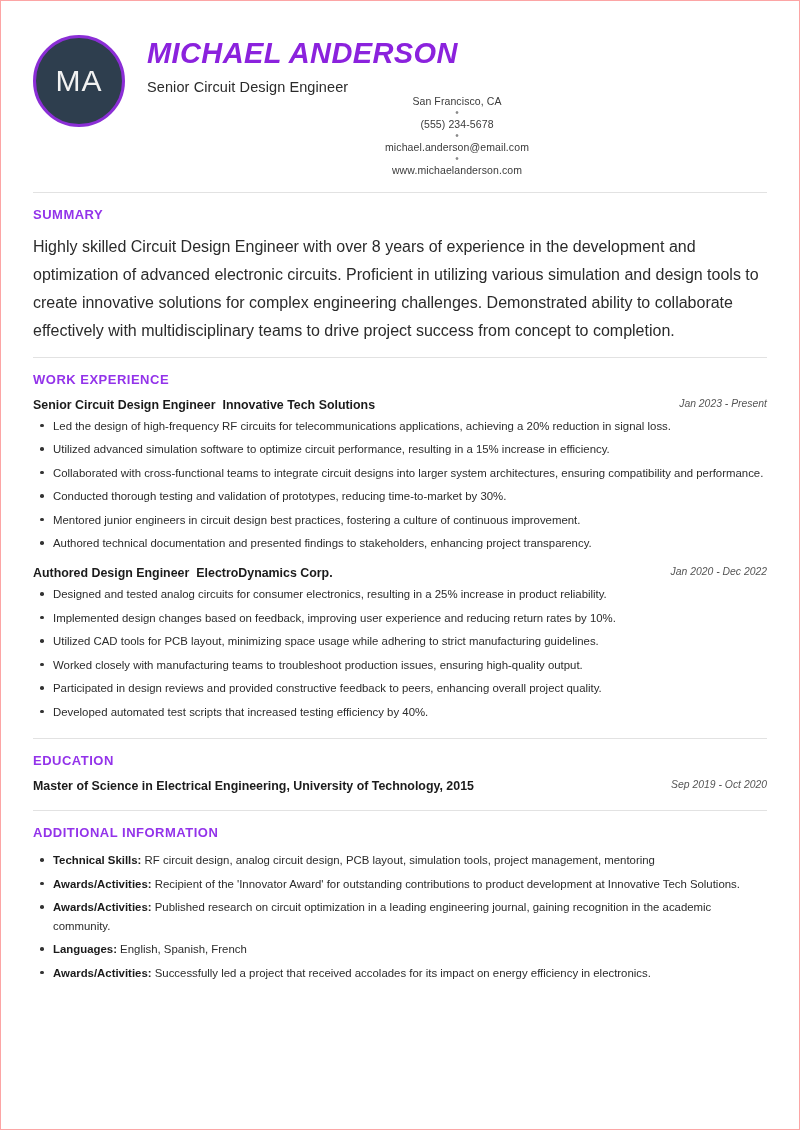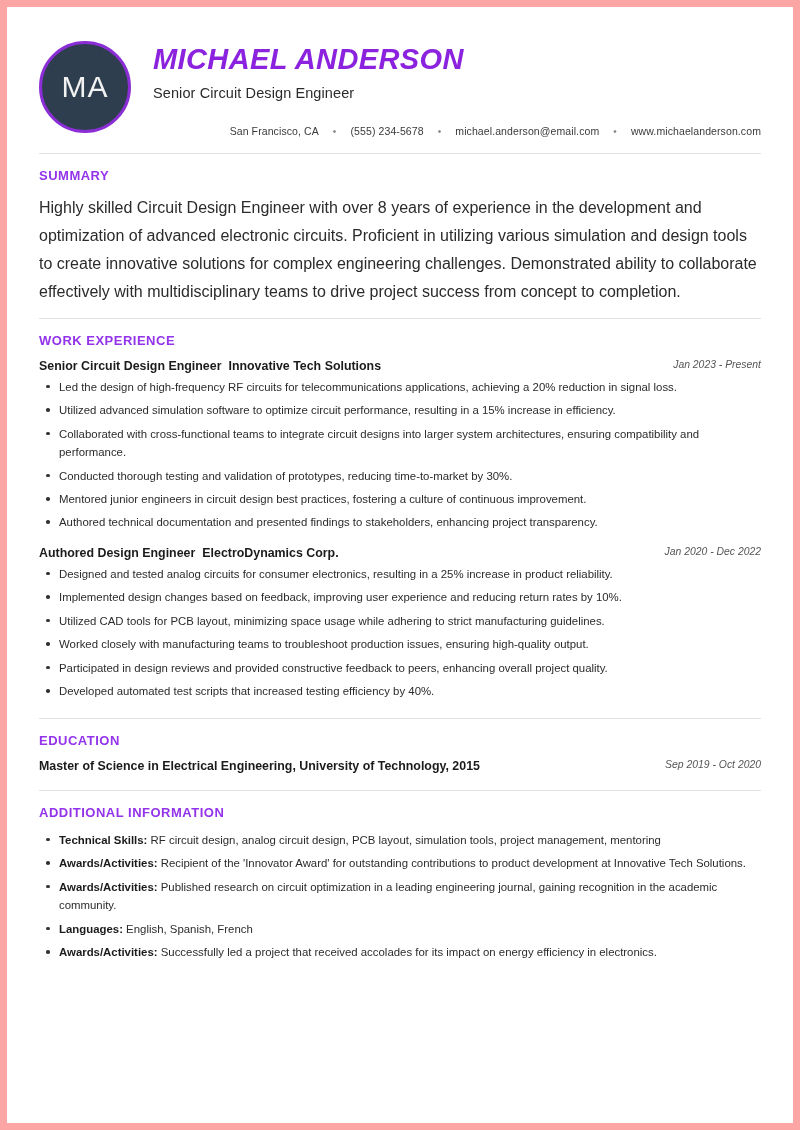--- a/index.html
+++ b/index.html
@@ -14,21 +14,21 @@
     font-family: "Liberation Sans", sans-serif;
     color: #222222;
     -webkit-font-smoothing: antialiased;
   }
 
   .page {
     position: relative;
     width: 800px;
     height: 1130px;
     background: #ffffff;
-    border: 7px solid #fca5a5;
+    border: 1px solid #fca5a5;
     padding: 30px 32px 0 32px;
     overflow: hidden;
   }
 
   
   .header {
     display: flex;
     align-items: flex-start;
     padding-bottom: 16px;
   }
@@ -71,28 +71,29 @@
 
   .job-title-head {
     font-size: 14.5px;
     font-weight: 400;
     color: #2b2b2b;
     margin-top: 9px;
     letter-spacing: 0.1px;
   }
 
   .contact-row {
-    margin-top: 24px;
+    margin-top: 0;
     display: flex;
     justify-content: flex-end;
     align-items: center;
     flex-wrap: wrap;
     font-size: 10.5px;
     color: #3a3a3a;
     letter-spacing: 0.1px;
+    flex-direction: column;
   }
 
   .contact-item { white-space: nowrap; }
 
   .contact-sep {
     display: inline-block;
     margin: 0 14px;
     color: #8a8a8a;
     font-size: 10px;
   }

